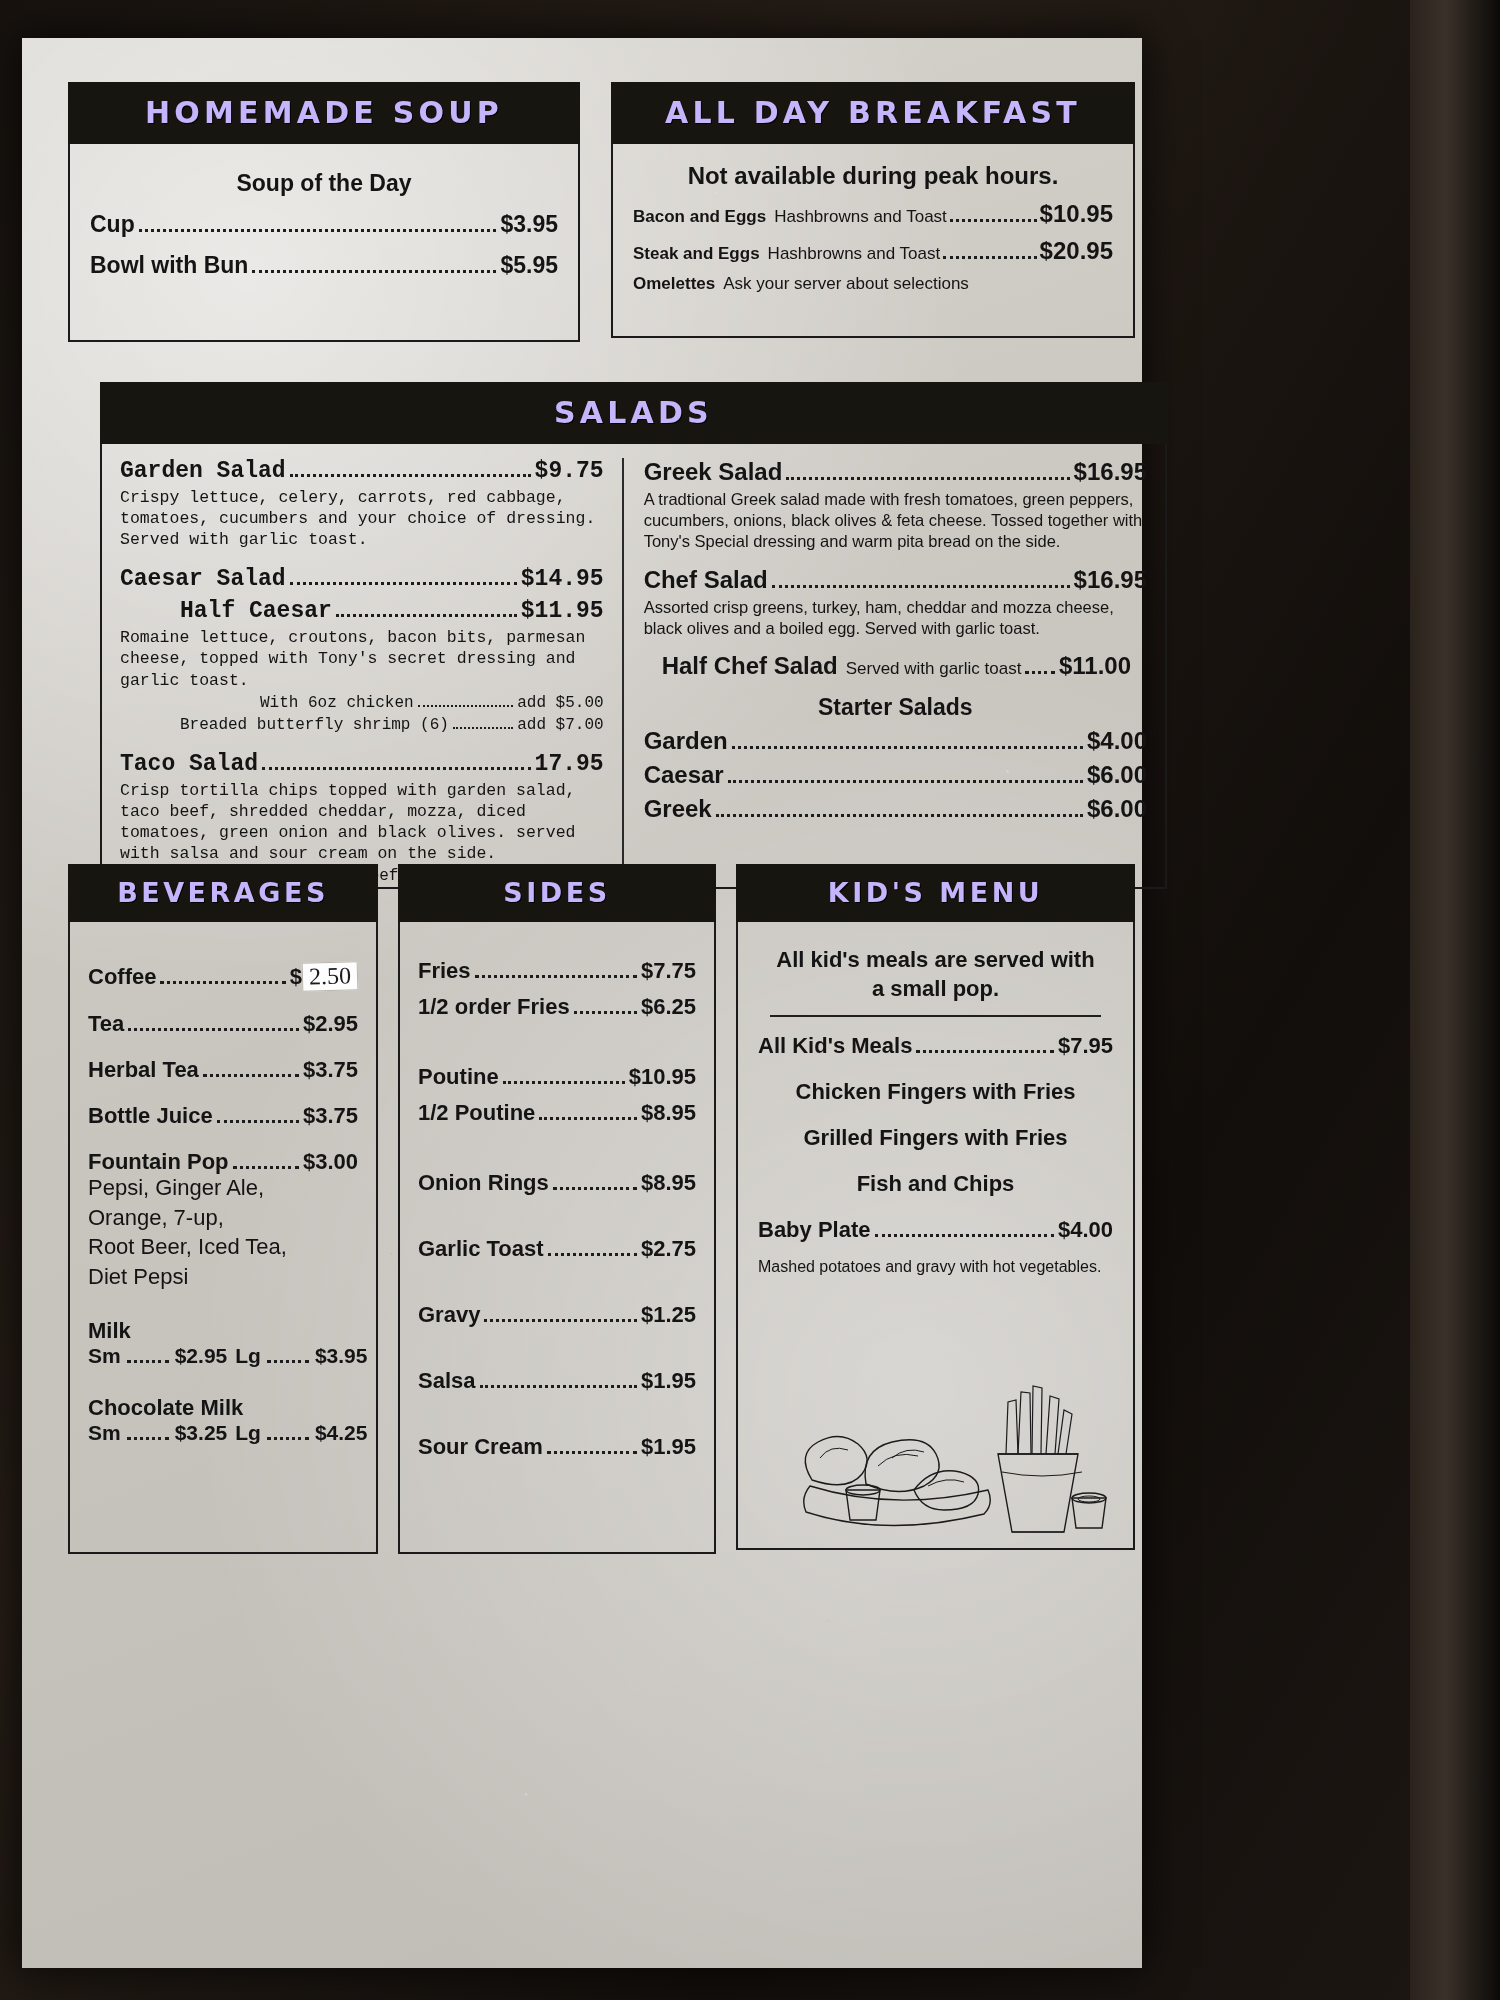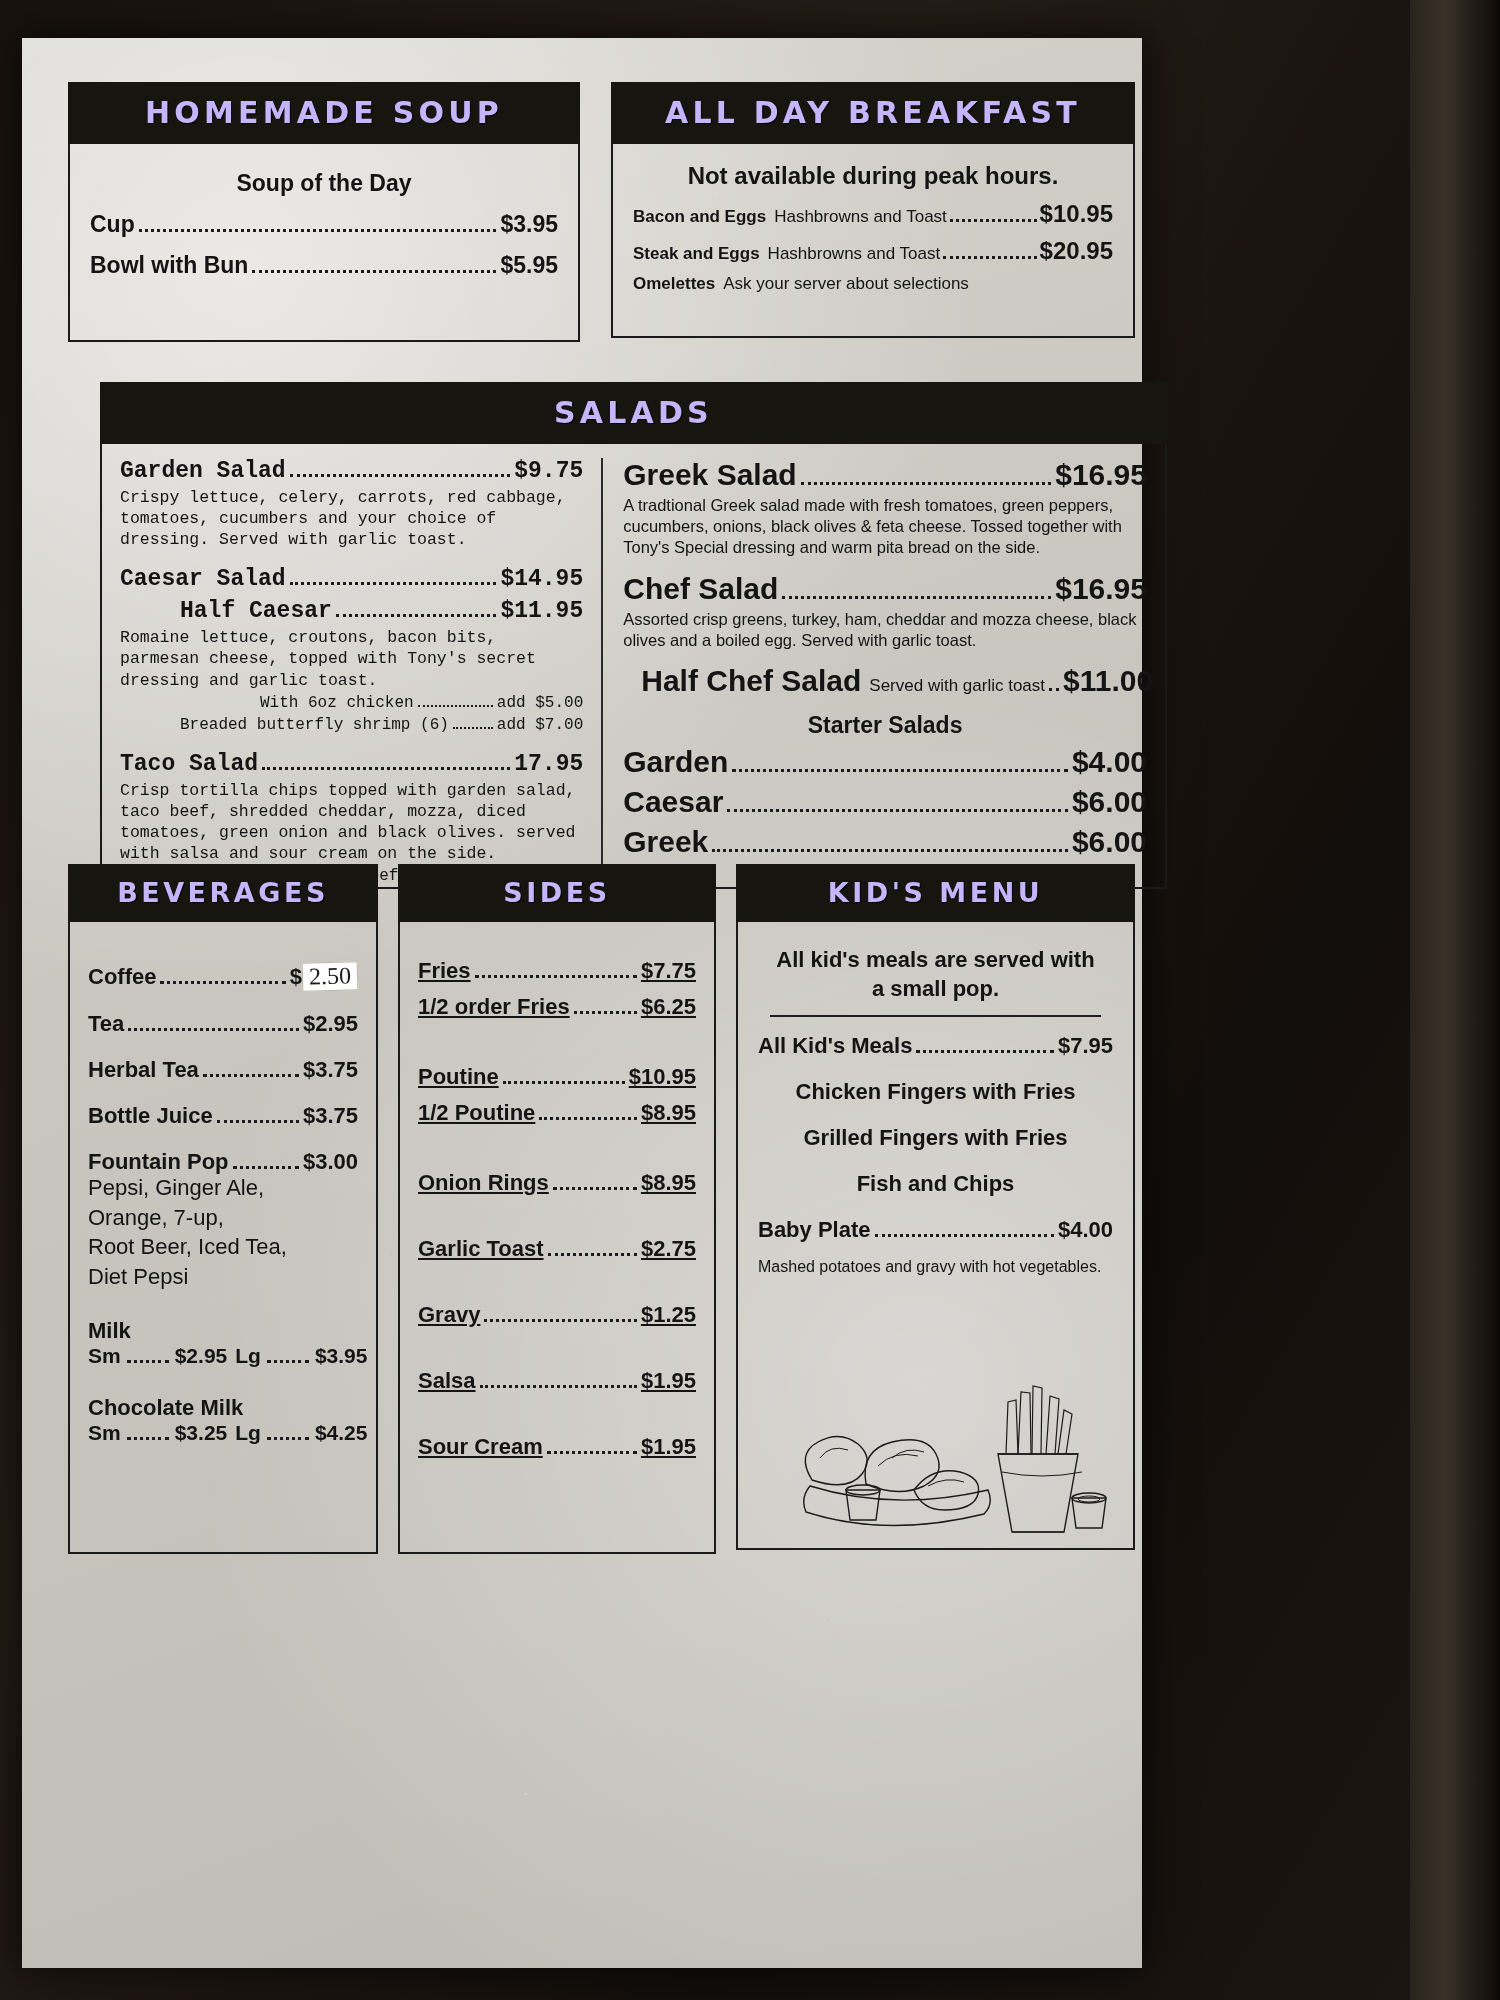--- a/index.html
+++ b/index.html
@@ -81,21 +81,21 @@
   .brk-name{font-weight:bold;font-size:17px;}
   .brk-sub{font-size:17px;margin-left:8px;}
   .brk-dots{flex:1;border-bottom:3px dotted #1c1c1c;margin:0 3px 6px;}
   .brk-price{font-weight:bold;font-size:24px;}
   
   #salads{left:46px;top:344px;width:1067px;padding-left:32px;}
   #salads .body{height:415px;padding:14px 18px;}
   .sal-cols{display:flex;height:100%;}
   .sal-l{width:49%;padding-right:18px;font-family:Liberation Mono, monospace;}
   .sal-r{width:51%;padding-left:20px;border-left:2px solid #2a2a2a;}
-  .sal-r .nm,.sal-r .pr{font-size:30px;}
+  .sal-r .nm,.sal-r .pr{font-size:24px;}
   .indent{margin-left:60px;}
   .small-row{display:flex;align-items:baseline;font-size:16px;white-space:nowrap;margin-top:3px;}
   .small-row .dots{border-bottom:2px dotted #1c1c1c;}
   .starter{text-align:center;font-weight:bold;font-size:23px;margin:14px 0 6px;}
   
   #bev{left:46px;top:826px;width:310px;border-radius:31px;}
   #bev .body{height:590px;padding:20px 18px;}
   .bline{display:flex;align-items:baseline;white-space:nowrap;margin:20px 0;}
   .bline .nm{font-size:22px;}
   .bline .pr{font-size:22px;}
@@ -103,21 +103,21 @@
   .hand{
     display:inline-block;background:#fdfdfd;border:1px solid #b9b5ad;
     padding:0 6px;font-family:"Liberation Serif", serif;font-size:24px;
     transform:rotate(-1.5deg);color:#1b1b1b;
   }
   .two-size{font-size:21px;font-weight:bold;display:flex;white-space:nowrap;gap:2px;align-items:baseline;}
   .two-size .d{flex:0 0 auto;border-bottom:3px dotted #1c1c1c;width:42px;margin:0 4px 6px;}
   
   #sides{left:376px;top:826px;width:318px;}
   #sides .body{height:590px;padding:20px 18px;}
-  .sline{display:flex;align-items:baseline;white-space:nowrap;margin:26px 0;text-decoration:underline;}
+  .sline{display:flex;align-items:baseline;white-space:nowrap;margin:26px 0;}
   .sline .nm{font-size:22px;}
   .sline .pr{font-size:22px;}
   
   #kids{left:714px;top:826px;width:399px;}
   #kids .body{height:590px;padding:18px 20px;}
   .kid-note{text-align:center;font-weight:bold;font-size:22px;line-height:1.3;margin:6px 14px 12px;}
   .rule{border-top:2px solid #1f1f1f;margin:6px 12px 16px;}
   .kid-row{display:flex;align-items:baseline;white-space:nowrap;margin:14px 0;}
   .kid-row .nm{font-size:22px;}
   .kid-row .pr{font-size:22px;}

